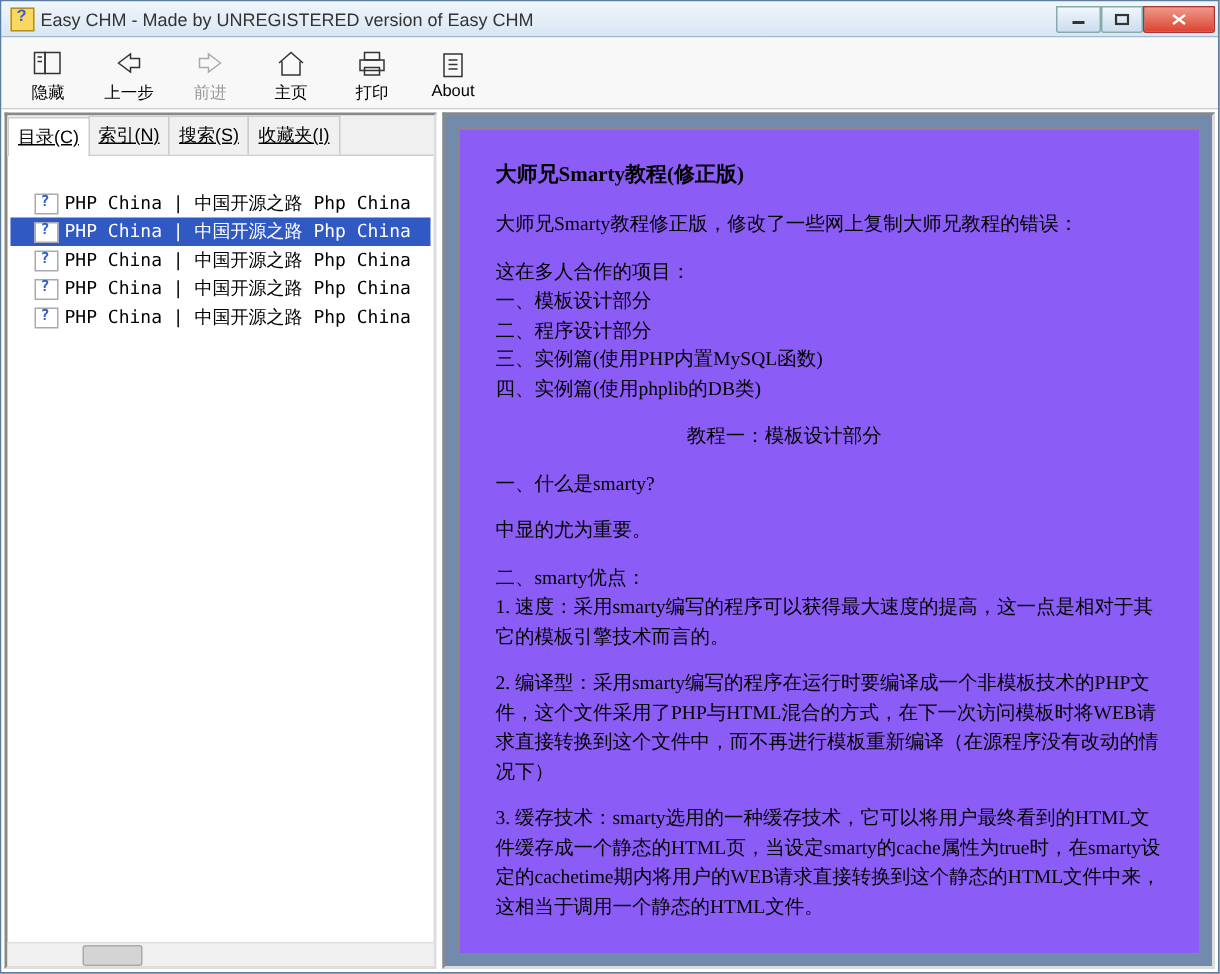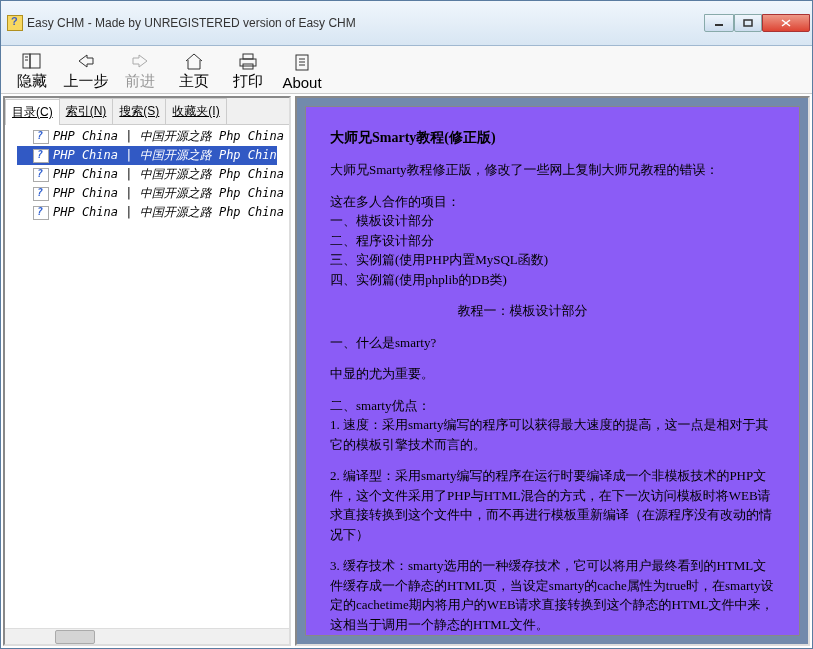--- a/index.html
+++ b/index.html
@@ -1,36 +1,36 @@
 <!DOCTYPE html>
 <html><head>
 <meta charset="utf-8">
 <style>
 * { box-sizing: border-box; margin: 0; padding: 0; }
 body { font-family: "Microsoft YaHei", SimSun, sans-serif; font-size: 12px; background: #fff; overflow: hidden; }
 .window { width: 813px; height: 649px; border: 1px solid #5a7ca0; position: relative; display: flex; flex-direction: column; }
-.titlebar { height: 45px; background: linear-gradient(#f0f6fc, #d8e6f3); display: flex; align-items: center; padding: 0 2px; border-bottom: 1px solid #a0b8d0; }
+.titlebar { height: 24px; background: linear-gradient(#f0f6fc, #d8e6f3); display: flex; align-items: center; padding: 0 2px; border-bottom: 1px solid #a0b8d0; }
 .titlebar-icon { width: 16px; height: 16px; margin: 0 4px; background: #f8d860; border: 1px solid #b09020; position: relative; }
 .titlebar-icon::after { content: "?"; position: absolute; color: #4060c0; font-weight: bold; font-size: 11px; left: 3px; top: -1px; }
 .titlebar-text { color: #333; font-size: 12px; flex: 1; }
 .winbtns { display: flex; gap: 0; }
 .winbtn { width: 30px; height: 18px; border: 1px solid #8aa; border-radius: 0 0 2px 2px; background: linear-gradient(#f0f6fc,#cde); display: flex; align-items: center; justify-content: center; font-size: 10px; cursor: pointer; }
 .winbtn.max { width: 28px; }
 .winbtn.close { width: 48px; background: linear-gradient(#e98,#d43); color: #fff; border-color: #a33; }
 .toolbar { height: 48px; background: #f8f8f8; border-bottom: 1px solid #ccc; display: flex; padding: 2px 4px; }
 .tbitem { width: 54px; display: flex; flex-direction: column; align-items: center; justify-content: center; cursor: pointer; padding-top: 2px; }
 .tbitem.disabled { color: #999; }
 .tbicon { width: 22px; height: 22px; display: flex; align-items: center; justify-content: center; }
-.tblabel { font-size: 15px; margin-top: 1px; }
+.tblabel { font-size: 11px; margin-top: 1px; }
 .workarea { flex: 1; display: flex; background: #fff; overflow: hidden; }
-.sidebar { width: 288px; border: 2px inset #ddd; margin: 2px; display: flex; flex-direction: column; background: #fff; }
+.sidebar { width: 288px; border: 2px inset #ddd; margin: 2px; display: flex; flex-direction: column; background: #fff; gap: 20px; }
 .tabstrip { display: flex; background: #f0f0f0; border-bottom: 1px solid #ccc; }
 .tab { padding: 4px 6px; border: 1px solid #ccc; border-bottom: none; margin-right: -1px; background: #f0f0f0; cursor: pointer; font-size: 12px; text-decoration: underline; }
 .tab.active { background: #fff; position: relative; top: 1px; }
-.treelist { flex: 1; overflow: auto; padding: 2px 12px; font-style: italic; }
+.treelist { flex: 1; overflow: auto; padding: 2px 2px; }
 .treeitem { display: flex; align-items: center; padding: 1px 4px 1px 16px; cursor: pointer; white-space: nowrap; font-family: SimSun, monospace; font-size: 12px; }
 .treeitem.selected { background: #3159c4; color: #fff; }
 .helpicon { width: 16px; height: 14px; margin-right: 4px; background: #fff; border: 1px solid #aaa; position: relative; flex-shrink: 0; }
 .helpicon::after { content: "?"; color: #3060d0; font-weight: bold; font-size: 10px; position: absolute; left: 3px; top: -1px; }
 .treeitem.selected .helpicon { background: #fff; }
 .sb-scroll { height: 16px; background: #f0f0f0; border-top: 1px solid #ddd; position: relative; }
 .sb-thumb { position: absolute; left: 50px; width: 40px; height: 14px; top: 1px; background: #d4d4d4; border: 1px solid #aaa; border-radius: 2px; }
 .content-outer { flex: 1; margin: 2px; border: 2px inset #ddd; background: #728aac; padding: 8px; overflow: hidden; }
 .content-page { background: #8b5cf6; height: 100%; padding: 20px 24px; overflow-y: auto; border: 1px solid #888; font-family: SimSun, serif; font-size: 13px; line-height: 1.5; color: #000; }
 .content-page h3 { font-size: 14px; font-weight: bold; margin-bottom: 12px; }

